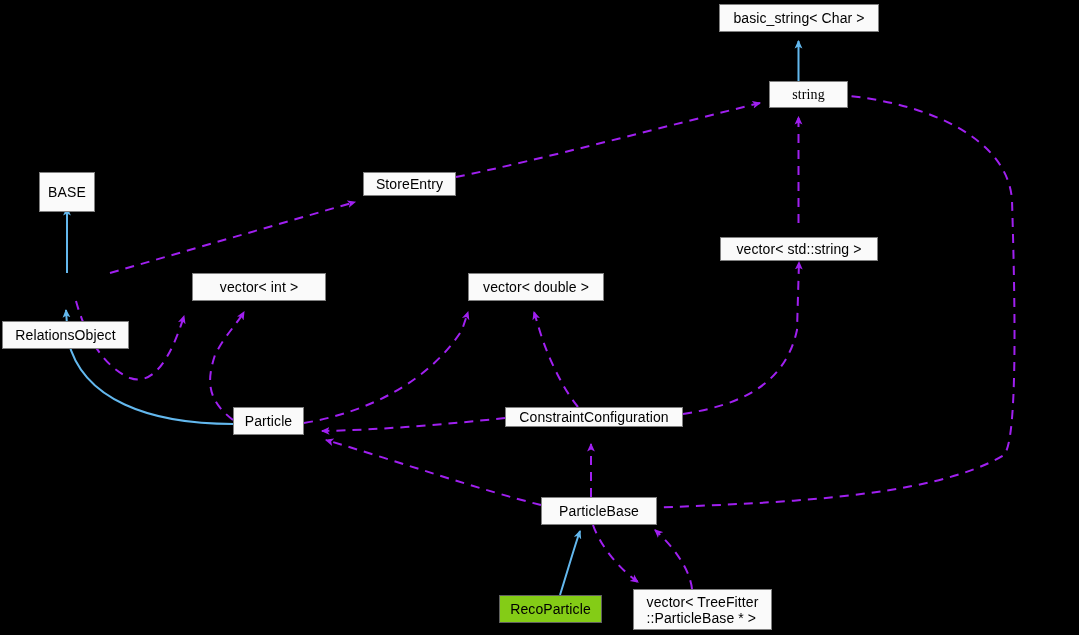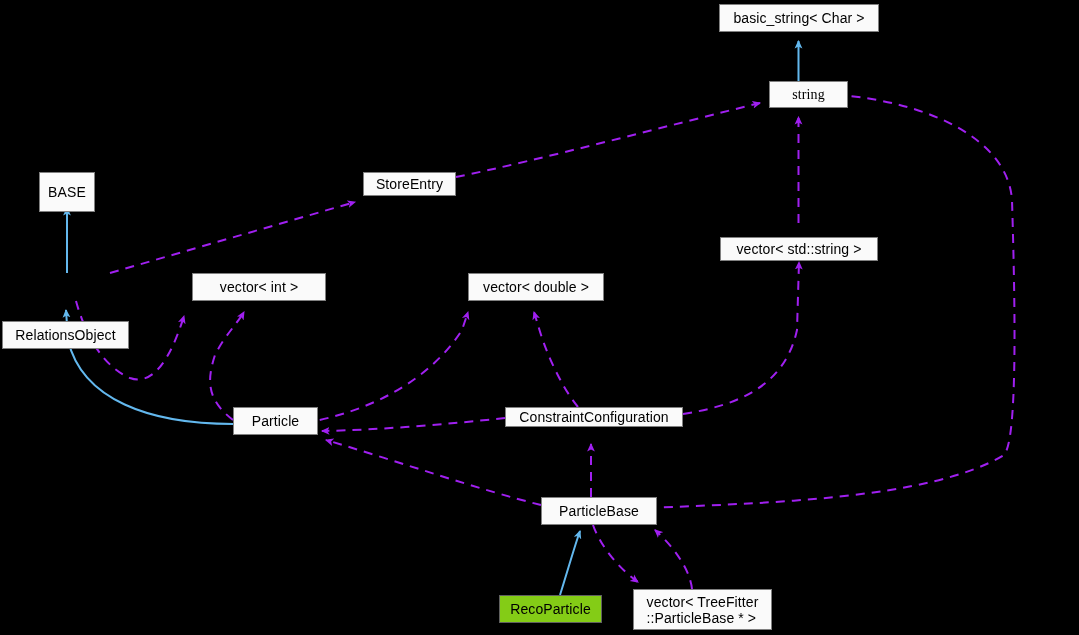--- a/index.html
+++ b/index.html
@@ -103,21 +103,21 @@
 
   <div id="nodes">
       <div class="node" style="left: 719px; top: 4px; width: 160px; height: 28px;">basic_string&lt; Char &gt;</div>
       <div class="node" style="left: 769px; top: 81px; width: 79px; height: 27px; font-family: Liberation Serif, serif;">string</div>
       <div class="node" style="left: 39px; top: 172px; width: 56px; height: 40px;">BASE</div>
       <div class="node" style="left: 363px; top: 172px; width: 93px; height: 24px;">StoreEntry</div>
       <div class="node" style="left: 720px; top: 223px; width: 158px; height: 24px; margin-top: 14px;">vector&lt; std::string &gt;</div>
       <div class="node" style="left: 2px; top: 273px; width: 127px; height: 28px; margin-top: 48px;">RelationsObject</div>
       <div class="node" style="left: 192px; top: 273px; width: 134px; height: 28px;">vector&lt; int &gt;</div>
       <div class="node" style="left: 468px; top: 273px; width: 136px; height: 28px;">vector&lt; double &gt;</div>
-      <div class="node" style="left: 233px; top: 407px; width: 85px; height: 28px;">Particle</div>
+      <div class="node" style="left: 233px; top: 407px; width: 71px; height: 28px;">Particle</div>
       <div class="node" style="left: 505px; top: 407px; width: 178px; height: 20px;">ConstraintConfiguration</div>
       <div class="node" style="left: 541px; top: 497px; width: 116px; height: 28px;">ParticleBase</div>
       <div class="node highlight" style="left: 499px; top: 595px; width: 103px; height: 28px;">RecoParticle</div>
       <div class="node" style="left: 633px; top: 589px; width: 139px; height: 41px;">vector&lt; TreeFitter
 ::ParticleBase * &gt;</div>
     </div>
 
 </div>
 
 </body></html>

